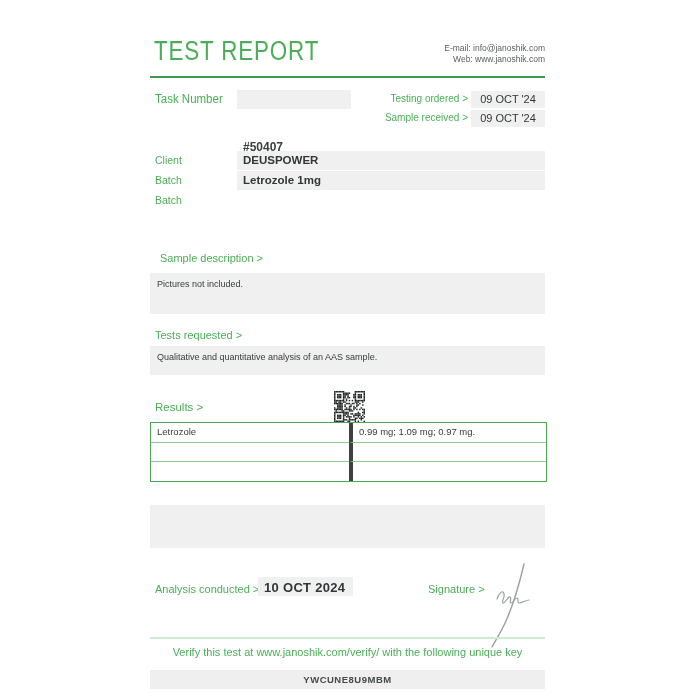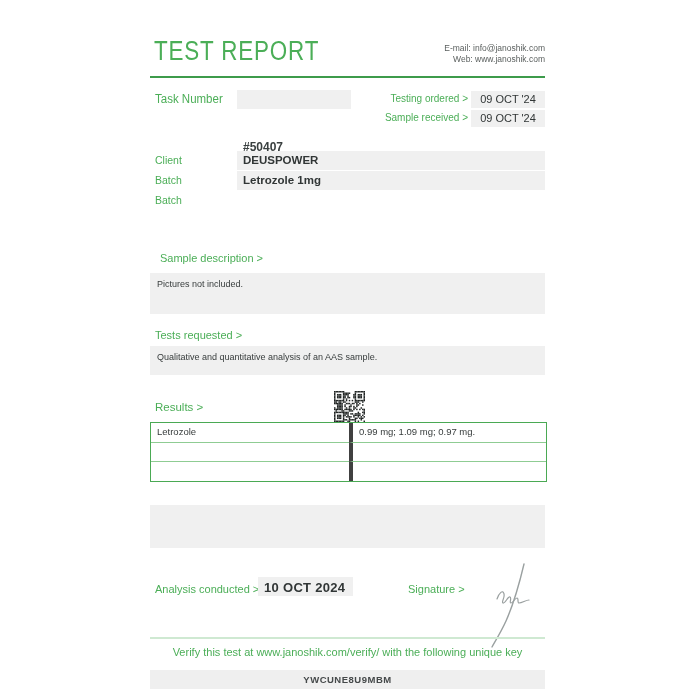--- a/index.html
+++ b/index.html
@@ -54,21 +54,21 @@
   .results-table .cell.r0{border-top:none;}
 
   
   .lbl-comments{left:155px;top:512px;}
   .box-comments{left:150px;top:505px;width:395px;height:43px;background:#f0f0f0;}
 
   
   .lbl-analysis{left:155px;top:583px;font-size:11px;}
   .box-analysis{left:258px;top:577px;width:95px;height:19px;background:#f0f0f0;}
   .box-analysis span{display:block;line-height:21px;padding-left:6px;font-size:13px;font-weight:bold;color:#313636;letter-spacing:0.3px;white-space:nowrap;}
-  .lbl-signature{left:408px;top:583px;font-size:11px;}
+  .lbl-signature{left:428px;top:583px;font-size:11px;}
   .signature{left:485px;top:561px;width:48px;height:88px;}
 
   
   .hr-footer{left:150px;top:637px;width:395px;height:2px;background:#cfe9d2;}
   .verify{left:150px;top:646px;width:395px;text-align:center;font-size:11px;color:#4bae57;white-space:nowrap;}
   .key-box{left:150px;top:670px;width:395px;height:19px;background:#efefef;}
   .key-box span{display:block;line-height:19px;text-align:center;font-size:9.5px;font-weight:bold;color:#45494a;letter-spacing:0.5px;}
 </style>
 </head>
 <body>

